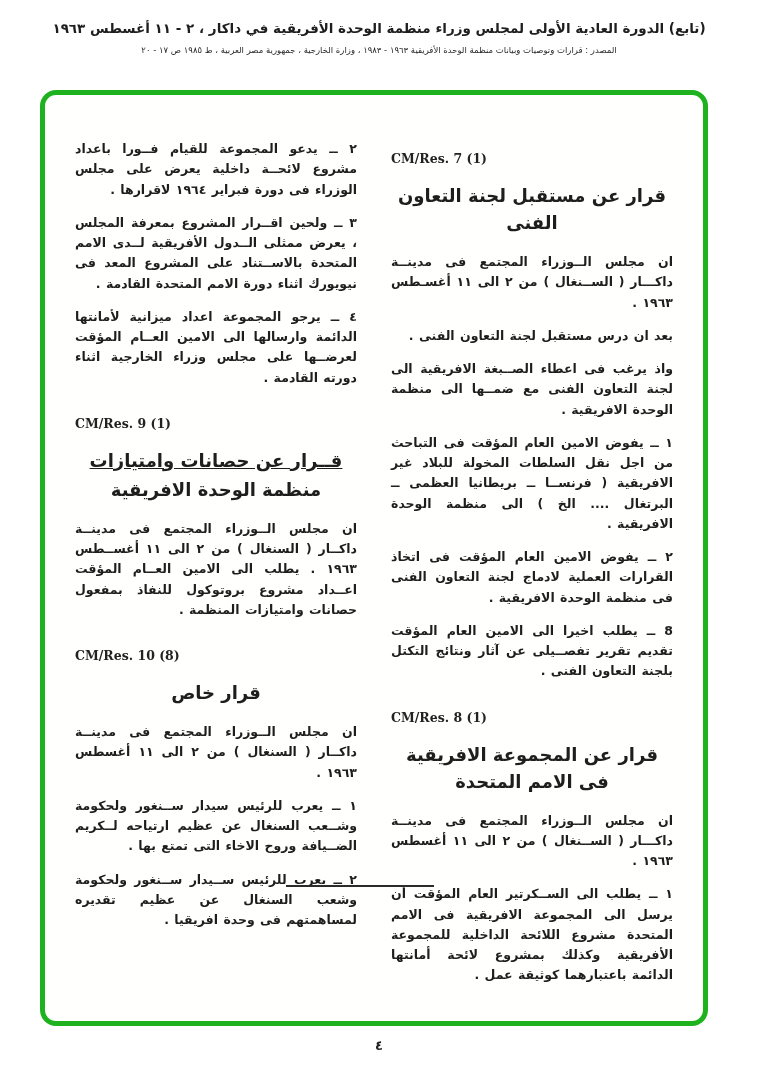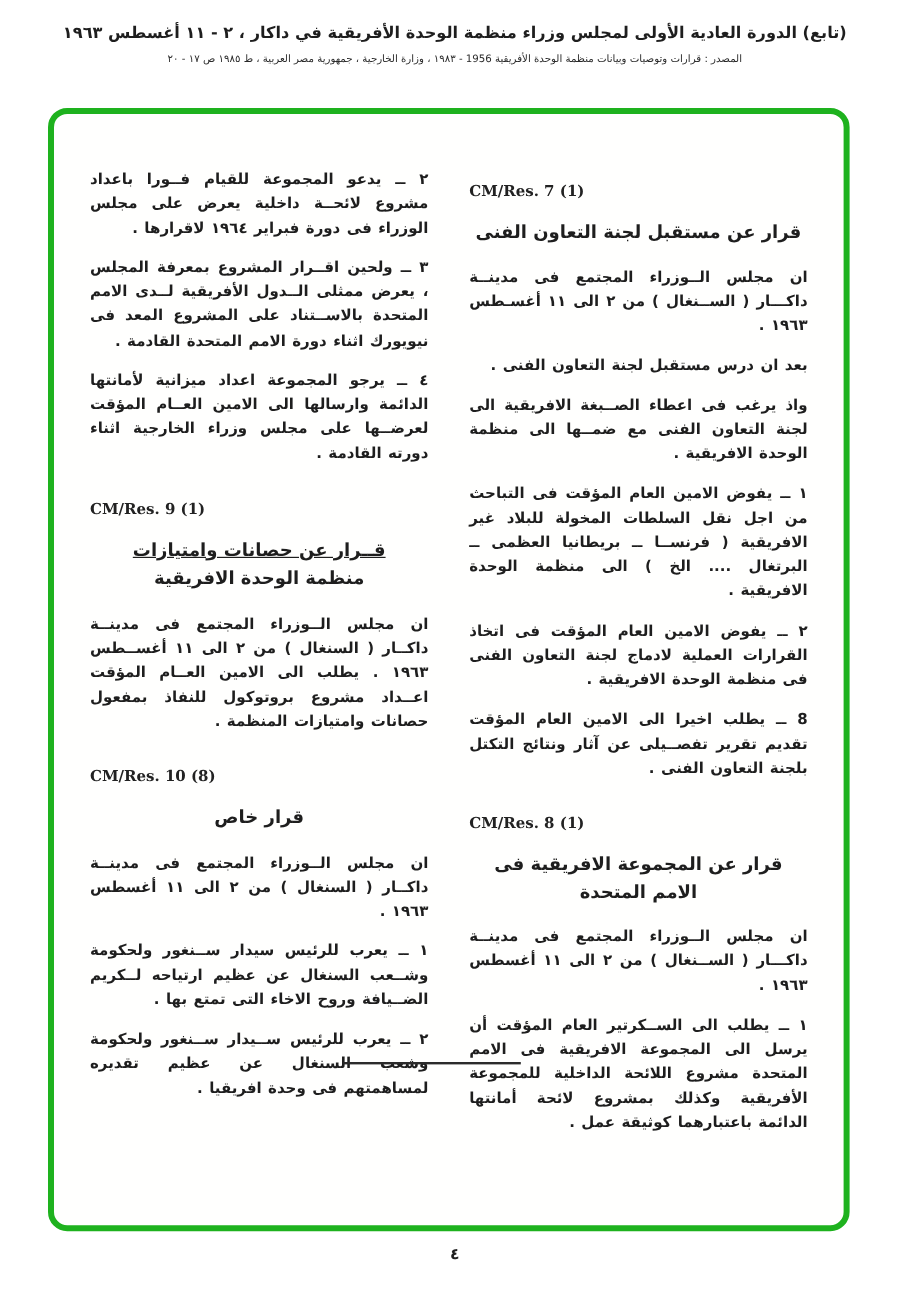--- a/index.html
+++ b/index.html
@@ -68,21 +68,21 @@
     color: #222;
     margin: 28px 0 16px 0;
   }
   .res-label.first {
     margin-top: 12px;
   }
 
   .res-title {
     direction: rtl;
     text-align: center;
-    font-size: 15px;
+    font-size: 18px;
     font-weight: 700;
     margin: 14px 0 16px 0;
     line-height: 1.5;
   }
   .res-title.tight {
     margin-bottom: 2px;
     text-decoration: underline;
   }
   .res-title.second-line {
     margin-top: 0;
@@ -119,21 +119,21 @@
     font-weight: 700;
   }
 </style>
 </head>
 <body>
 
 <div class="page">
 
   <header class="page-header">
     <div class="header-line1">(تابع)  الدورة العادية الأولى لمجلس وزراء منظمة الوحدة الأفريقية في داكار ، ٢ - ١١ أغسطس ١٩٦٣</div>
-    <div class="header-line2">المصدر : قرارات وتوصيات وبيانات منظمة الوحدة الأفريقية 1956 - ١٩٨٣ ، وزارة الخارجية ، جمهورية مصر العربية ، ط ١٩٨٥ ص ١٧ - ٢٠</div>
+    <div class="header-line2">المصدر : قرارات وتوصيات وبيانات منظمة الوحدة الأفريقية ١٩٦٣ - ١٩٨٣ ، وزارة الخارجية ، جمهورية مصر العربية ، ط ١٩٨٥ ص ١٧ - ٢٠</div>
   </header>
 
   <div class="green-box" style="border-color: rgb(30, 178, 30);">
     <div class="columns">
 
       <section class="col">
         <div class="res-label first">CM/Res. 7 (1)</div>
         <h2 class="res-title">قرار عن مستقبل لجنة التعاون الفنى</h2>
         <p class="para">ان مجلس الــوزراء المجتمع فى مدينــة داكـــار ( الســنغال ) من ٢ الى ١١ أغسـطس ١٩٦٣ .</p>
         <p class="para">بعد ان درس مستقبل لجنة التعاون الفنى .</p>

